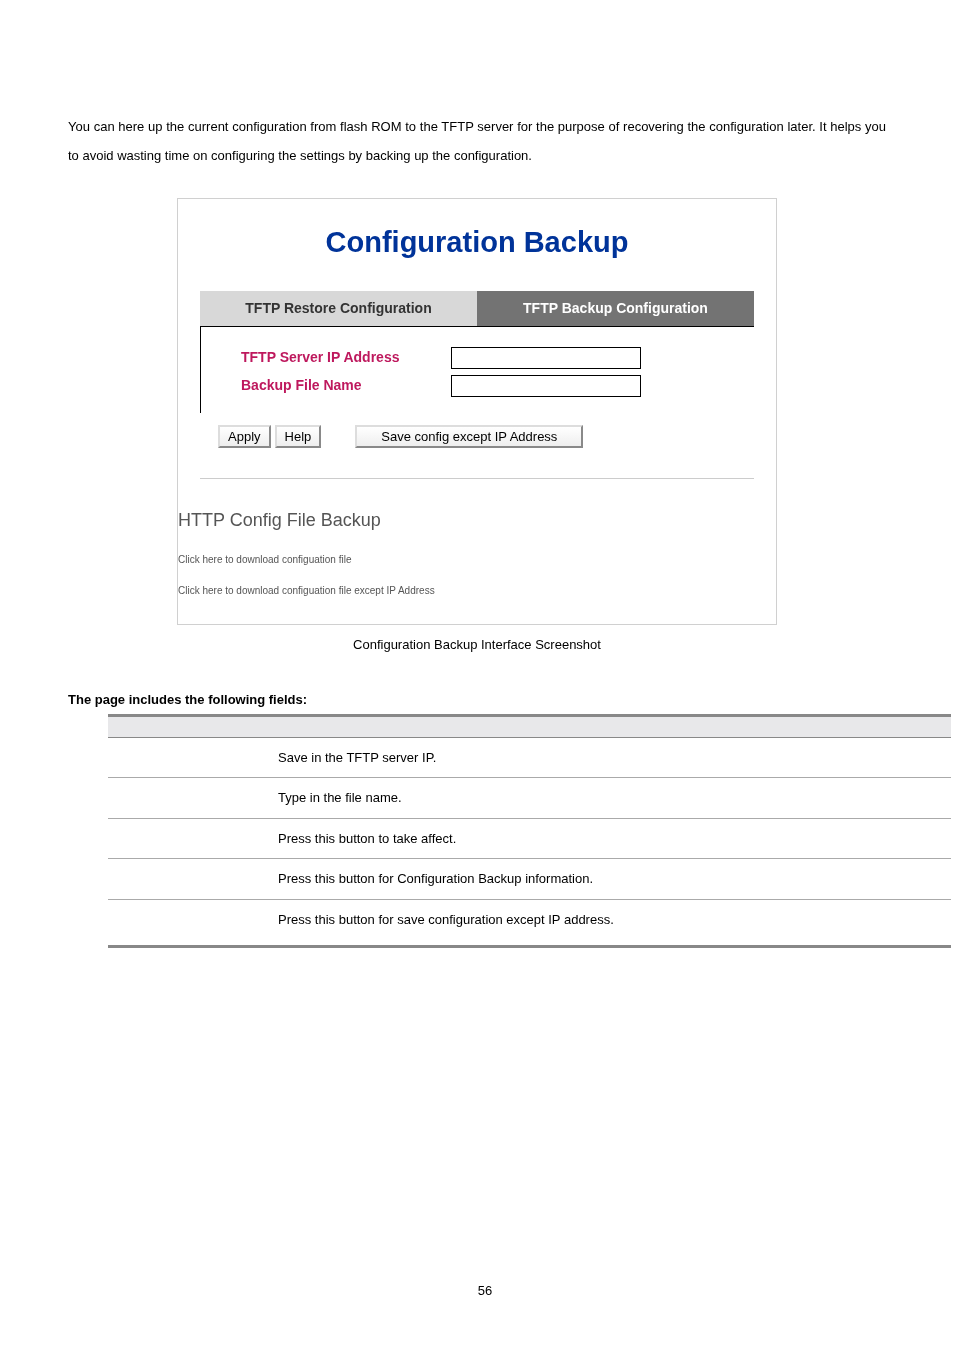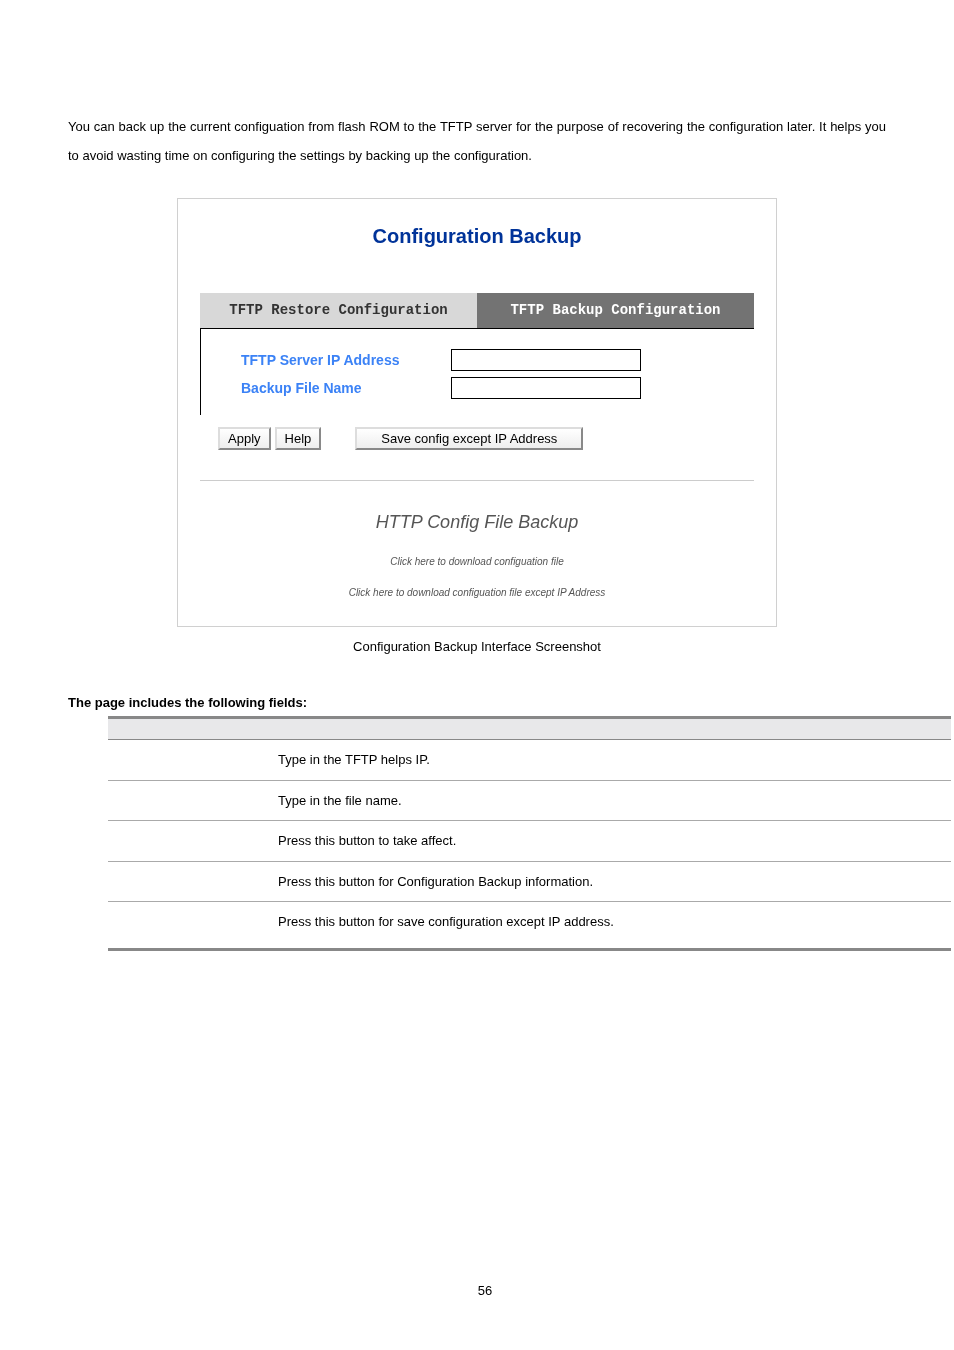--- a/index.html
+++ b/index.html
@@ -16,37 +16,37 @@
   }
   .intro { text-align: justify; line-height: 2.2; }
   .screenshot-wrap {
     width: 600px;
     margin: 28px auto 10px;
     border: 1px solid #d0d0d0;
     background: #fff;
   }
   .title {
     text-align: center;
-    font-size: 20px;
+    font-size: 29px;
     font-weight: bold;
     color: #003399;
-    padding: 22px 0 42px;
+    padding: 22px 0 26px;
     font-family: Arial, sans-serif;
   }
   .tabs {
     display: flex;
     padding: 0 22px;
   }
   .tab {
     flex: 1;
     text-align: center;
     font-weight: bold;
     font-size: 14px;
     padding: 7px 16px;
-    font-family: Liberation Mono, monospace;
+    font-family: Liberation Sans, sans-serif;
   }
   .tab-inactive {
     background: #d8d8d8;
     color: #333;
   }
   .tab-active {
     background: #737373;
     color: #fff;
   }
   .form-box {
@@ -56,21 +56,21 @@
     padding: 20px 40px 10px;
     background: #fff;
   }
   .form-row {
     display: flex;
     align-items: center;
     margin-bottom: 6px;
   }
   .form-label {
     width: 210px;
-    color: #3b82f6;
+    color: #be185d;
     font-weight: bold;
     font-size: 14px;
     font-family: Verdana, Arial, sans-serif;
   }
   .form-input {
     width: 190px;
     height: 22px;
     border: 1px solid #000;
     background: #fff;
     font-size: 12px;
@@ -88,25 +88,24 @@
     font-size: 13px;
     background: linear-gradient(#fff,#eee);
     border: 2px outset #ddd;
     padding: 2px 8px;
     cursor: pointer;
     text-align: center;
   }
   .btn-big { padding: 2px 24px; margin-left: 30px; }
   .divider { border-top: 1px solid #ccc; margin: 6px 22px 28px; }
   .http-block {
-    text-align: center;
+    text-align: left;
     color: #555;
     font-family: Verdana, Arial, sans-serif;
     padding-bottom: 10px;
-    font-style: italic;
   }
   .http-heading { font-size: 18px; margin-bottom: 18px; }
   .http-link { font-size: 10px; margin: 10px 0 16px; cursor: pointer; }
   .caption { text-align: center; font-size: 13px; margin: 8px 0 36px; }
   .fields-intro { margin-bottom: 4px; font-weight: bold; }
   .fields-table {
     margin: 0 30px 0 40px;
     border-collapse: collapse;
     width: 843px;
   }
@@ -127,21 +126,21 @@
     position: absolute;
     bottom: 50px;
     left: 16px; right: 0;
     text-align: center;
     font-size: 13px;
   }
 </style>
 </head>
 <body>
 
-<p class="intro">You can back up the current configuation from flash ROM to the TFTP server for the purpose of recovering the configuration later. It helps you to avoid wasting time on configuring the settings by backing up the configuration.</p>
+<p class="intro">You can here up the current configuration from flash ROM to the TFTP server for the purpose of recovering the configuration later. It helps you to avoid wasting time on configuring the settings by backing up the configuration.</p>
 
 <div class="screenshot-wrap">
   <div class="title">Configuration Backup</div>
 
   <div class="tabs">
     <div class="tab tab-inactive">TFTP Restore Configuration</div>
     <div class="tab tab-active">TFTP Backup Configuration</div>
   </div>
 
   <div class="form-box">
@@ -175,21 +174,21 @@
 <p class="fields-intro">The page includes the following fields:</p>
 
 <table class="fields-table">
   <thead>
       <tr>
         <th></th>
       </tr>
     </thead>
   <tbody>
     <tr>
-        <td class="desc">Type in the TFTP helps IP.</td>
+        <td class="desc">Save in the TFTP server IP.</td>
       </tr>
     <tr>
         <td class="desc">Type in the file name.</td>
       </tr>
     <tr>
         <td class="desc">Press this button to take affect.</td>
       </tr>
     <tr>
         <td class="desc">Press this button for Configuration Backup information.</td>
       </tr>

